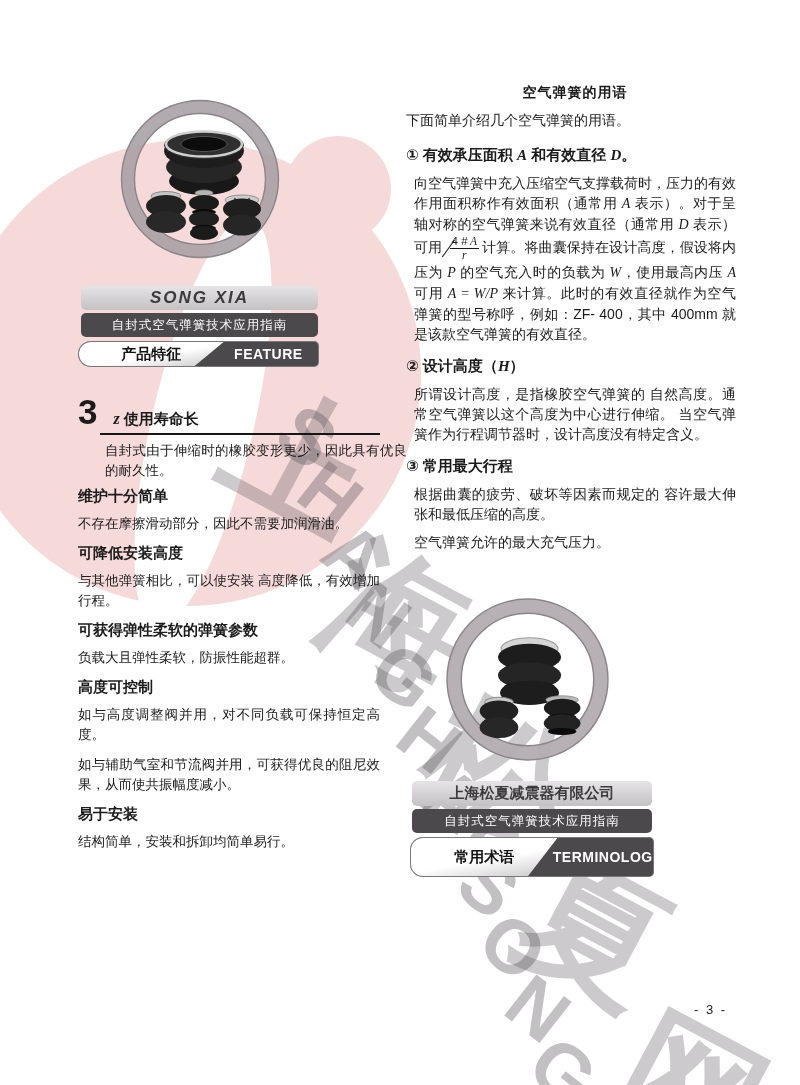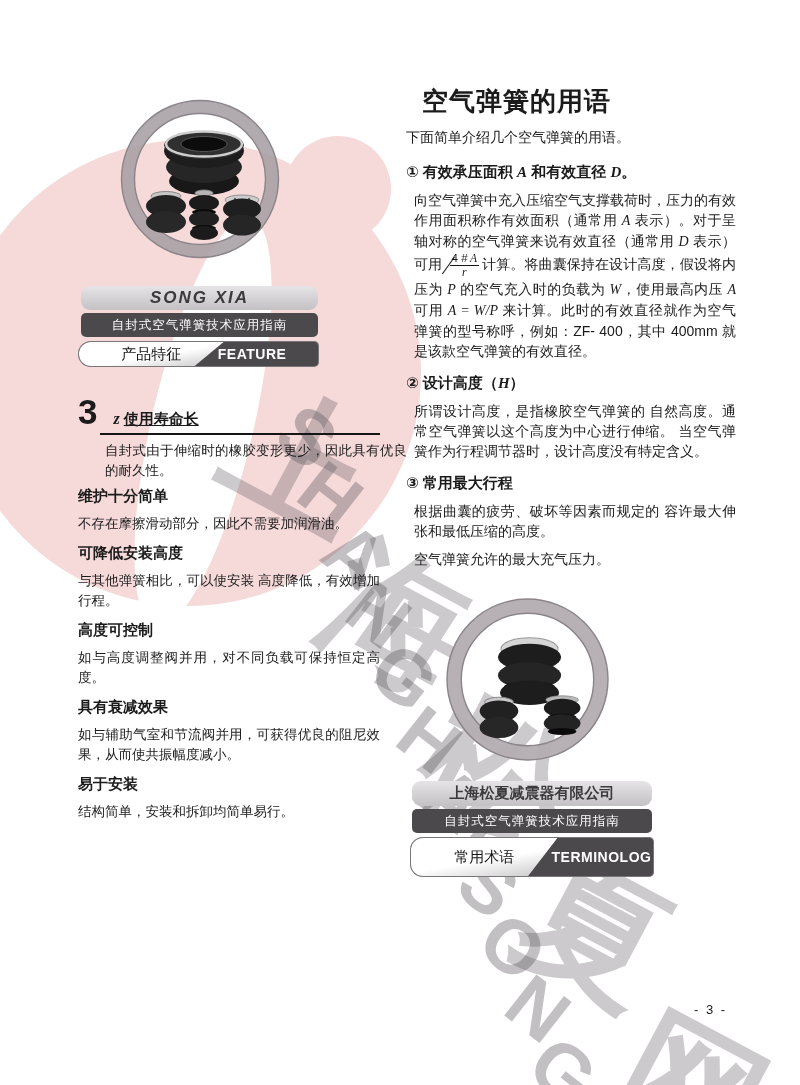--- a/index.html
+++ b/index.html
@@ -21,58 +21,58 @@
   
   .abs{position:absolute;}
   .content{z-index:2;}
 
   
   .photo{position:absolute;z-index:2;}
   .photo svg{display:block;width:100%;height:100%;}
 
   
   .banner{position:absolute;z-index:3;border-radius:5px;display:flex;align-items:center;justify-content:center;}
-  .banner.light{background:linear-gradient(#e6e4e6,#c3c1c3);color:#3c3a3d;border-radius:9px;}
+  .banner.light{background:linear-gradient(#e6e4e6,#c3c1c3);color:#3c3a3d;}
   .banner.dark{background:#4b494c;color:#ffffff;}
   .brand-text{font-style:italic;font-weight:bold;font-size:17px;letter-spacing:2px;}
   .guide-text{font-size:12.5px;letter-spacing:1px;}
   .company-text{font-weight:bold;font-size:15px;}
 
   .tab{position:absolute;z-index:3;background:#4b494c;border-radius:13px 5px 5px 13px;overflow:hidden;
        box-shadow:inset 0 0 0 1px rgba(255,255,255,0.25);}
   .tab .tab-left{position:absolute;left:1px;top:1px;bottom:1px;width:60%;
        background:linear-gradient(170deg,#ffffff 55%,#c6c6c6);
        clip-path:polygon(0 0,100% 0,80% 100%,0 100%);
        border-radius:12px 0 0 12px;
        display:flex;align-items:center;justify-content:center;
-       font-weight:normal;font-size:15px;color:#141414;text-align:right;}
+       font-weight:bold;font-size:15px;color:#141414;text-align:right;}
   .tab .tab-right{position:absolute;right:0;top:0;bottom:0;width:42%;
-       display:flex;align-items:center;justify-content:flex-start;
+       display:flex;align-items:center;justify-content:center;
        font-weight:bold;font-size:14px;color:#ffffff;letter-spacing:0.5px;}
 
   
   .sec-head{left:78px;top:394px;width:302px;z-index:2;}
   .sec-row{display:flex;align-items:baseline;}
   .sec-num{font-size:35px;font-weight:bold;line-height:1;margin-right:9px;}
   .sec-title{font-size:23px;font-weight:bold;letter-spacing:1px;}
   .sec-var{font-family:"Liberation Serif","DejaVu Serif",serif;font-style:italic;font-weight:bold;font-size:16px;margin:0 4px 0 7px;}
-  .sec-suffix{font-size:15px;font-weight:bold;text-decoration:underline;}
+  .sec-suffix{font-size:15px;font-weight:bold;}
   .sec-underline{margin-left:22px;margin-top:4px;border-top:2.5px solid #151515;}
 
   .bodytext{font-size:13.5px;line-height:20px;text-align:justify;margin:0;}
   .intro-l{left:78px;top:441px;width:302px;z-index:2;margin-left:27px;}
   .features{left:78px;top:477px;width:302px;z-index:2;}
   .feature{margin-bottom:10px;}
   .feature h4{font-size:15px;margin:0 0 8px;}
   .feature p{margin:0 0 0;}
   .feature{margin-top:10px;}
 
   
   .rcol{left:406px;top:84px;width:338px;z-index:2;}
-  .rcol h2{font-size:26px;margin:0 16px 10px;letter-spacing:1px;}
+  .rcol h2{font-size:14px;margin:0 16px 10px;letter-spacing:1px;text-align:center;}
   .rcol .intro-r{font-size:14px;margin:0 0 16px;}
   .term h3{font-size:15px;margin:13px 0 8px;}
   .term p{font-size:14px;line-height:20px;text-align:justify;margin:8px;}
   .var{font-family:"Liberation Serif","DejaVu Serif",serif;font-style:italic;}
   .formula{display:inline-flex;align-items:center;vertical-align:middle;margin-right:3px;}
   .rad{font-style:italic;font-size:26px;line-height:1;font-family:"Liberation Serif",serif;margin-right:-1px;}
   .frac{display:inline-flex;flex-direction:column;align-items:center;font-size:11.5px;line-height:1.15;}
   .fnum{border-bottom:1.3px solid #151515;padding:0 2px;}
 
   .pagenum{left:694px;top:1002px;font-size:13px;z-index:2;letter-spacing:2px;}
@@ -150,25 +150,28 @@
   <div class="abs features">
     <div class="feature">
       <h4>维护十分简单</h4>
       <p class="bodytext">不存在摩擦滑动部分，因此不需要加润滑油。</p>
     </div>
     <div class="feature">
       <h4>可降低安装高度</h4>
       <p class="bodytext">与其他弹簧相比，可以使安装 高度降低，有效增加行程。</p>
     </div>
     <div class="feature">
+      <h4>可获得弹性柔软的弹簧参数</h4>
+      <p class="bodytext">负载大且弹性柔软，防振性能超群。</p>
+    </div>
+    <div class="feature">
       <h4>高度可控制</h4>
       <p class="bodytext">如与高度调整阀并用，对不同负载可保持恒定高度。</p>
     </div>
     <div class="feature">
-      <h4>具有衰减效果</h4>
       <p class="bodytext">如与辅助气室和节流阀并用，可获得优良的阻尼效果，从而使共振幅度减小。</p>
     </div>
     <div class="feature">
       <h4>易于安装</h4>
       <p class="bodytext">结构简单，安装和拆卸均简单易行。</p>
     </div>
   </div>
 
   <div class="abs rcol">
     <h2>空气弹簧的用语</h2>

